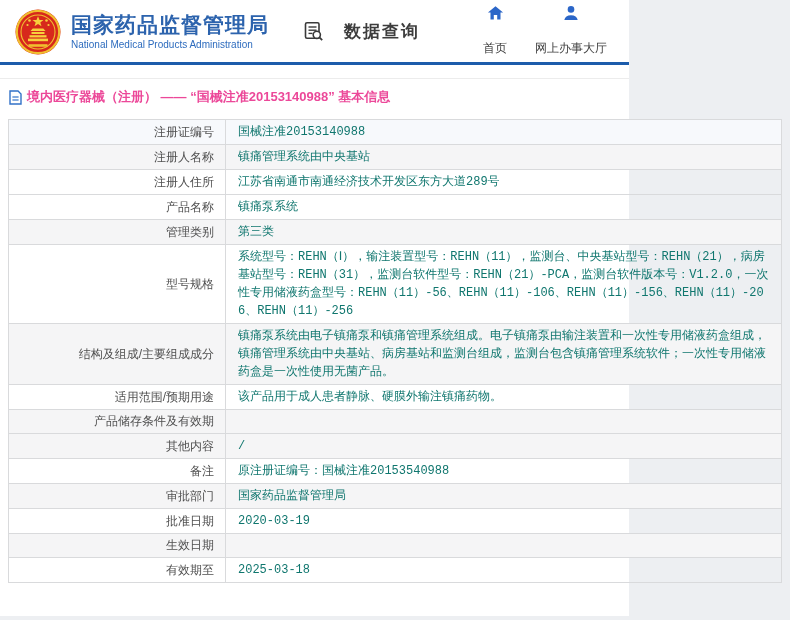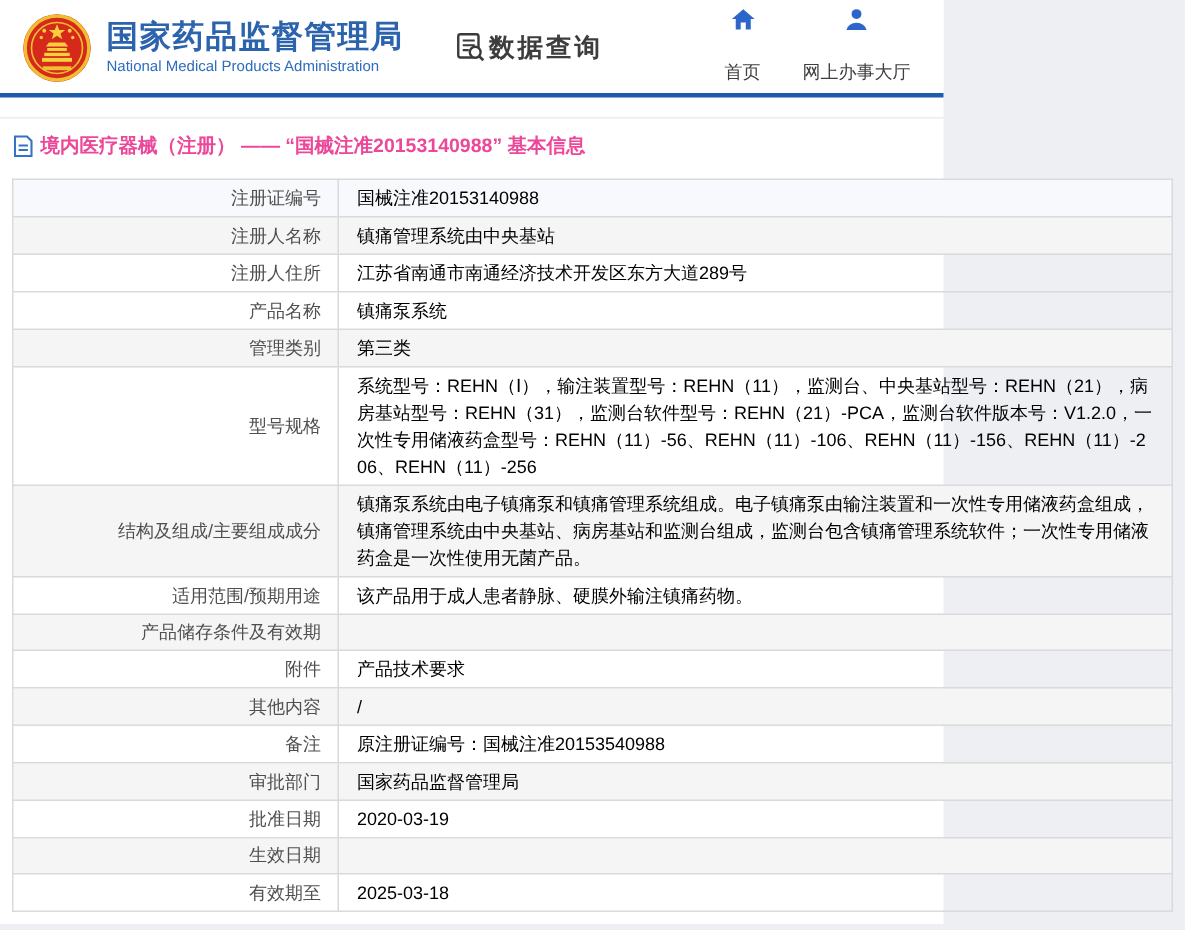--- a/index.html
+++ b/index.html
@@ -25,21 +25,21 @@
     letter-spacing: 1px; line-height: 24px; white-space: nowrap;
   }
   .agency-en { font-size: 10px; color: #2e6cbe; margin-top: 2px; white-space: nowrap; }
   .dataquery {
     margin-left: 34px; display: flex; align-items: center;
     cursor: pointer; text-decoration: none;
   }
   .dq-icon { width: 21px; height: 21px; display: inline-block; }
   .dq-label {
     font-size: 17px; font-weight: 600; color: #3d3d3d;
-    letter-spacing: 2px; margin-left: 2px; white-space: nowrap;
+    letter-spacing: 2px; margin-left: 20px; white-space: nowrap;
   }
   .top-nav { margin-left: auto; display: flex; gap: 28px; padding-right: 8px; }
   .nav-item {
     display: flex; flex-direction: column; align-items: center;
     gap: 19px; text-decoration: none; cursor: pointer;
   }
   .nav-icon { width: 17px; height: 16px; display: inline-block; }
   .nav-label { font-size: 12px; color: #3f3f3f; white-space: nowrap; }
 
   
@@ -58,23 +58,24 @@
     font-size: 12px; table-layout: fixed;
   }
   .detail-table tr { height: 23px; }
   .detail-table td { border: 1px solid #d9dadc; vertical-align: middle; margin-left: 48px; }
   td.label {
     width: 217px; text-align: right;
     padding: 3px 11px 3px 6px;
     color: #4f4f4f; line-height: 17px;
   }
   td.value {
-    padding: 3px 12px; color: #000000;
+    padding: 3px 12px; color: #0f766e;
     line-height: 18px; white-space: pre-line;
     word-break: break-all;
+    font-family: Liberation Mono, monospace;
   }
   tr.alt { background: #f5f5f6; }
   tr.hl  { background: #f7f9fc; }
 </style>
 </head>
 <body>
 
 <div class="page">
 
   <header>
@@ -176,24 +177,20 @@
             <td class="value">镇痛泵系统由电子镇痛泵和镇痛管理系统组成。电子镇痛泵由输注装置和一次性专用储液药盒组成，镇痛管理系统由中央基站、病房基站和监测台组成，监测台包含镇痛管理系统软件；一次性专用储液药盒是一次性使用无菌产品。</td>
           </tr>
           <tr>
             <td class="label">适用范围/预期用途</td>
             <td class="value">该产品用于成人患者静脉、硬膜外输注镇痛药物。</td>
           </tr>
           <tr class="alt">
             <td class="label">产品储存条件及有效期</td>
             <td class="value"></td>
           </tr>
-          <tr>
-            <td class="label">附件</td>
-            <td class="value">产品技术要求</td>
-          </tr>
           <tr class="alt">
             <td class="label">其他内容</td>
             <td class="value">/</td>
           </tr>
           <tr>
             <td class="label">备注</td>
             <td class="value">原注册证编号：国械注准20153540988</td>
           </tr>
           <tr class="alt">
             <td class="label">审批部门</td>

